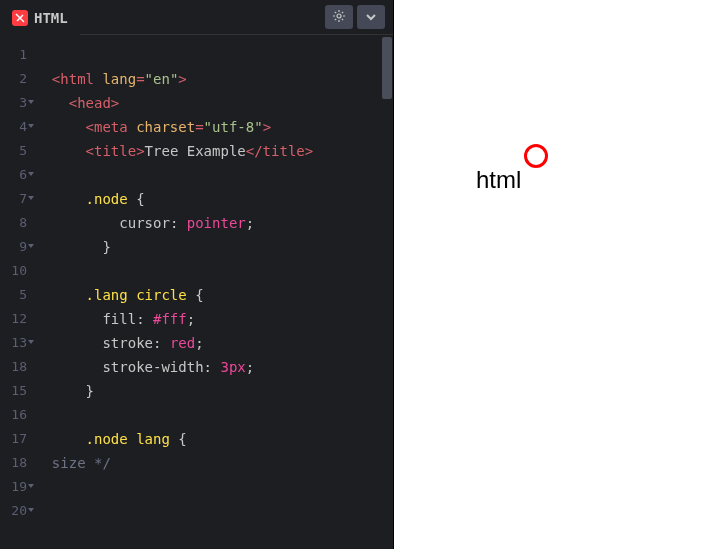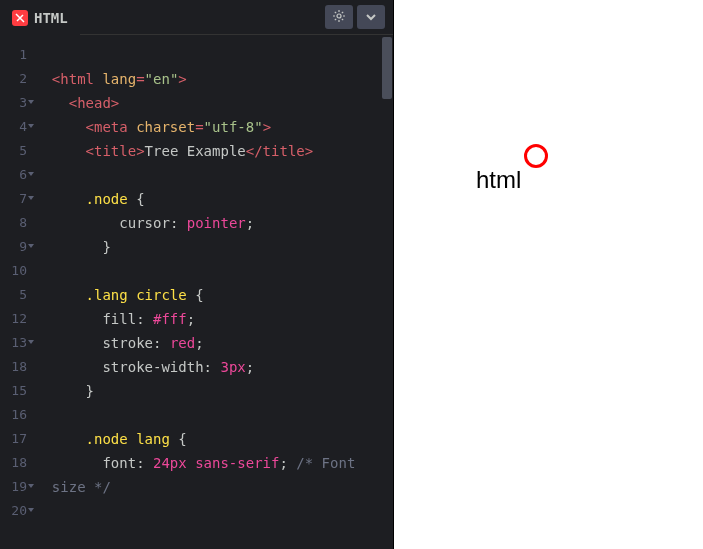--- a/index.html
+++ b/index.html
@@ -98,21 +98,20 @@
         <div class="line"><span>          </span><span class="c-prop">cursor</span><span class="c-txt">: </span><span class="c-val">pointer</span><span class="c-txt">;</span></div>
         <div class="line"><span class="c-txt">        }</span></div>
         <div class="line"></div>
         <div class="line"><span>      </span><span class="c-sel">.lang circle</span><span class="c-txt"> {</span></div>
         <div class="line"><span>        </span><span class="c-prop">fill</span><span class="c-txt">: </span><span class="c-val">#fff</span><span class="c-txt">;</span></div>
         <div class="line"><span>        </span><span class="c-prop">stroke</span><span class="c-txt">: </span><span class="c-val">red</span><span class="c-txt">;</span></div>
         <div class="line"><span>        </span><span class="c-prop">stroke-width</span><span class="c-txt">: </span><span class="c-val">3px</span><span class="c-txt">;</span></div>
         <div class="line"><span class="c-txt">      }</span></div>
         <div class="line"></div>
         <div class="line"><span>      </span><span class="c-sel">.node lang</span><span class="c-txt"> {</span></div>
-        <div class="line"><span>        </span><span class="c-prop">font</span><span class="c-txt">: </span><span class="c-val">24px sans-serif</span><span class="c-txt">; </span><span class="c-cmt">/* Font </span></div>
         <div class="line"><span>  </span><span class="c-cmt">size */</span></div>
         <div class="line"></div>
       </div>
     <div class="scrollbar-v">
       <div class="scroll-thumb"></div>
     </div>
   </div>
 </div>
 
 <div class="preview-pane">

